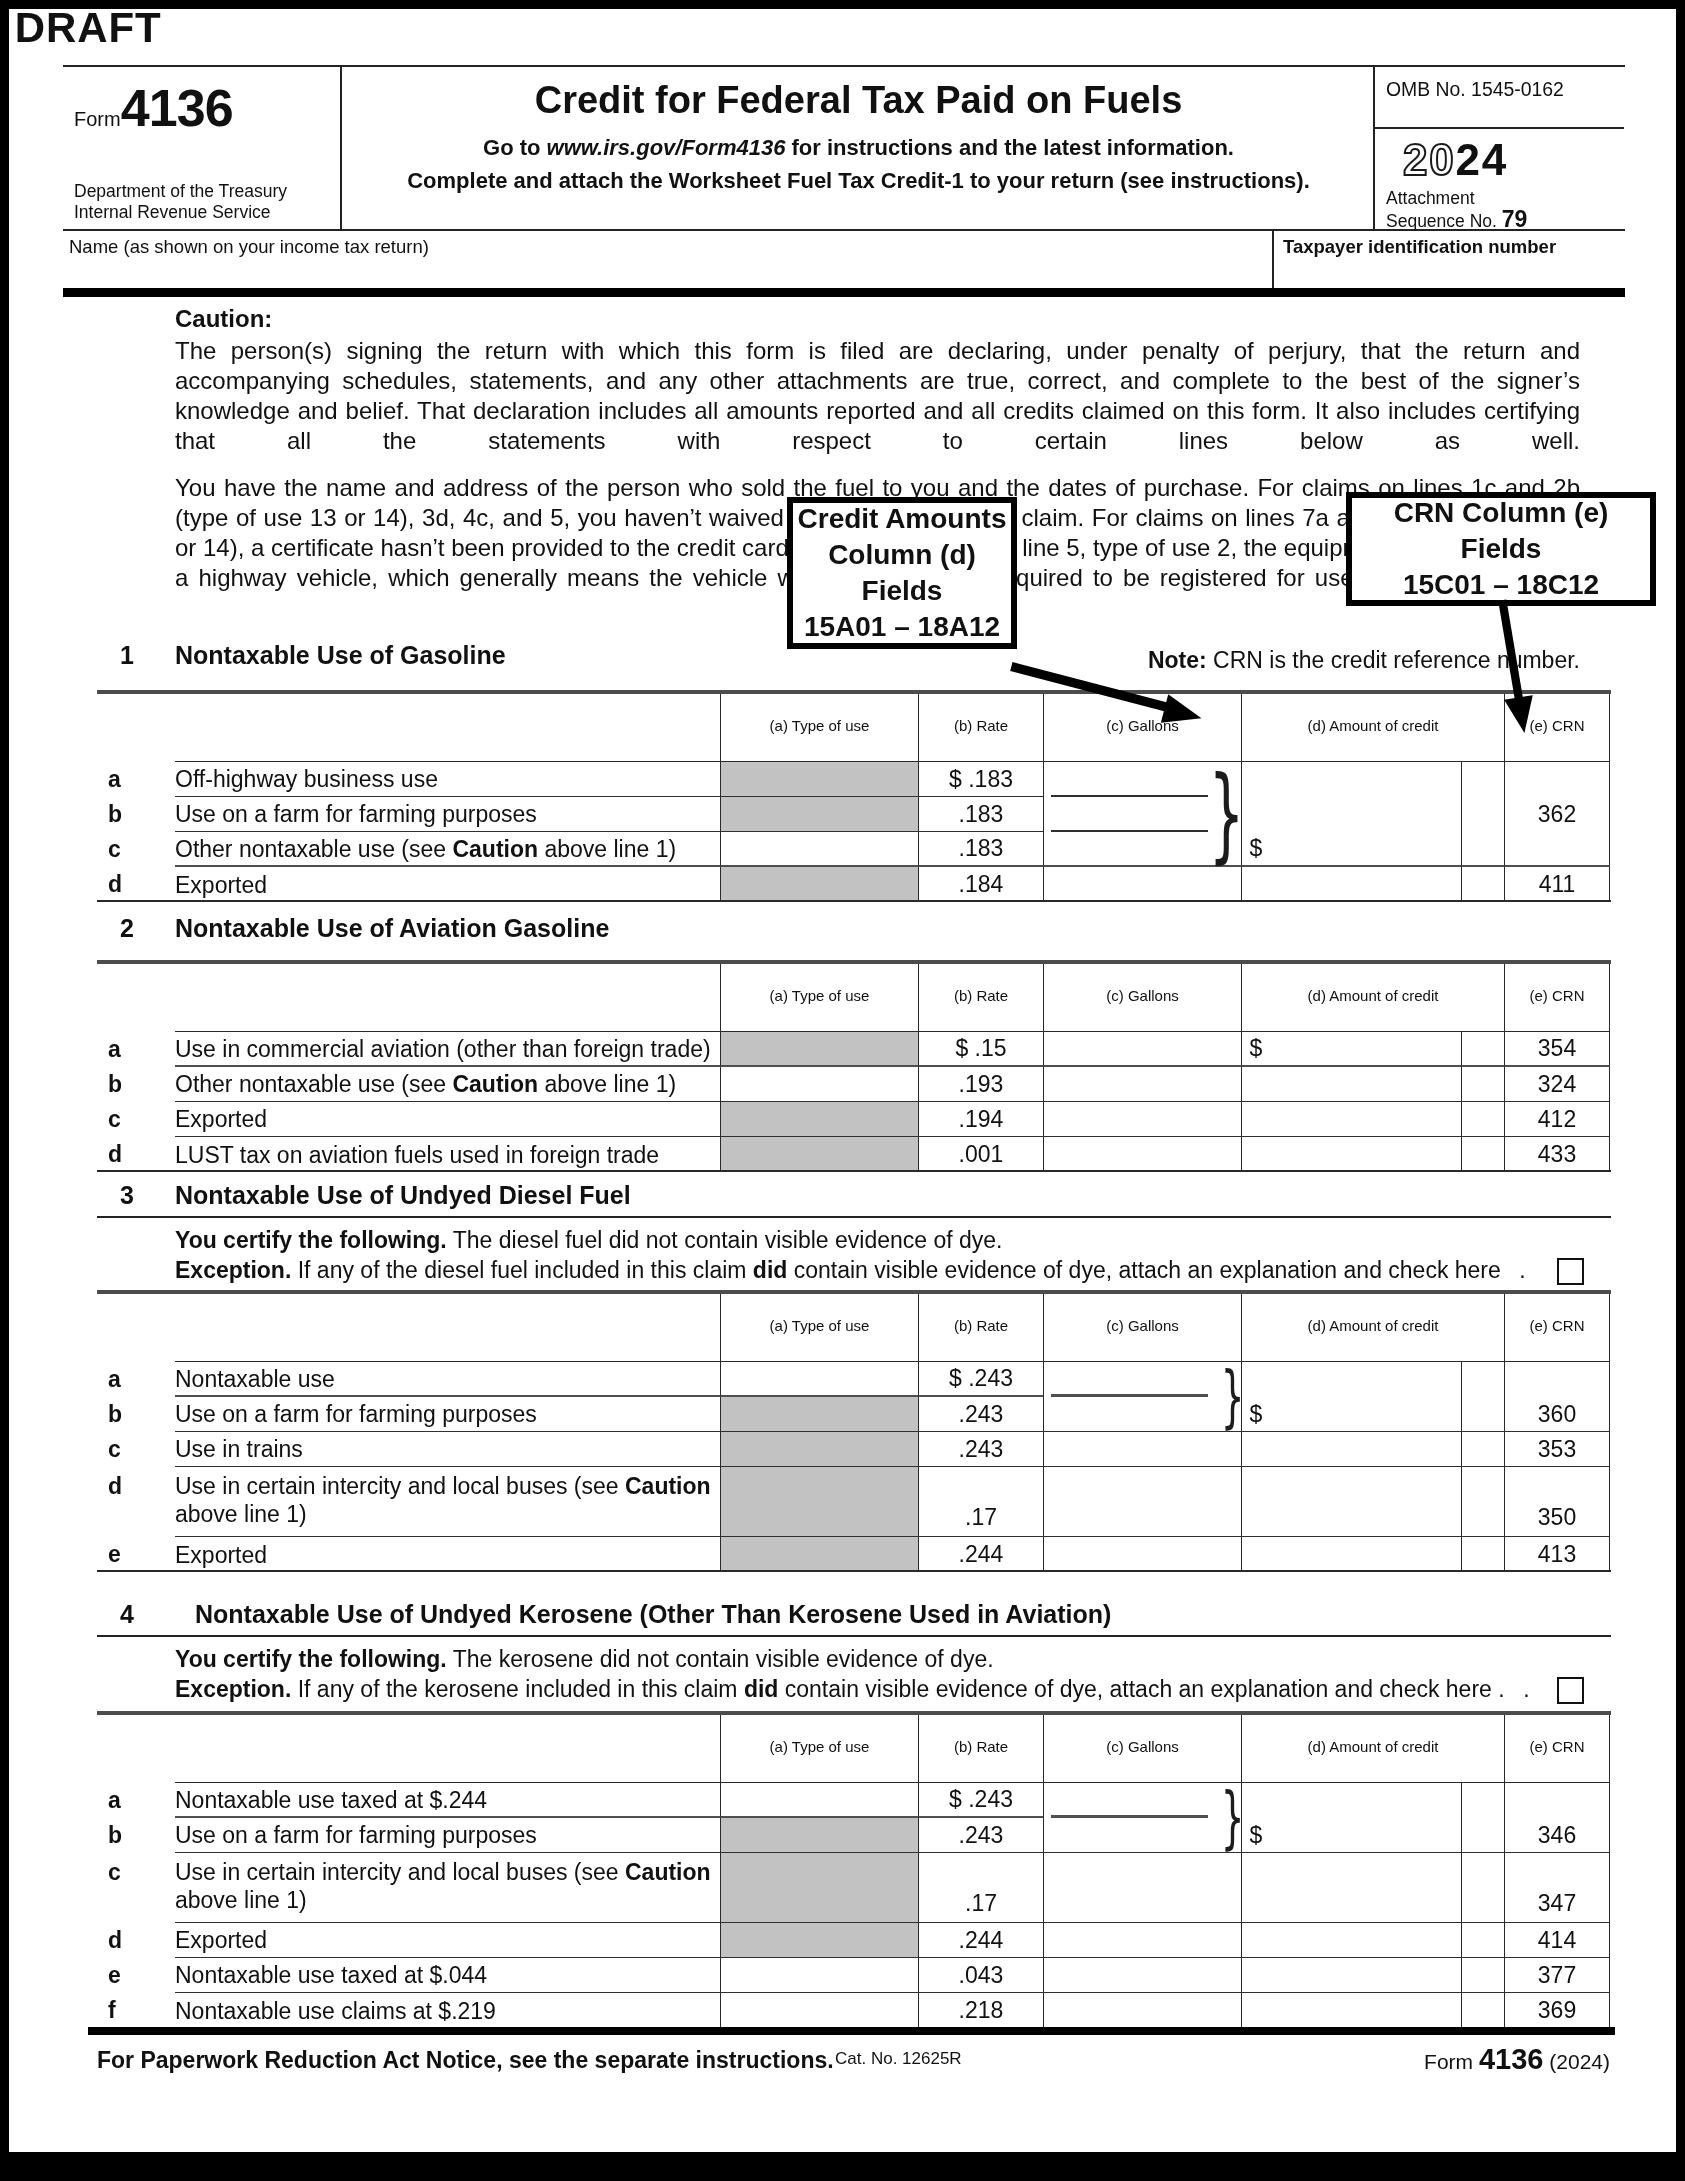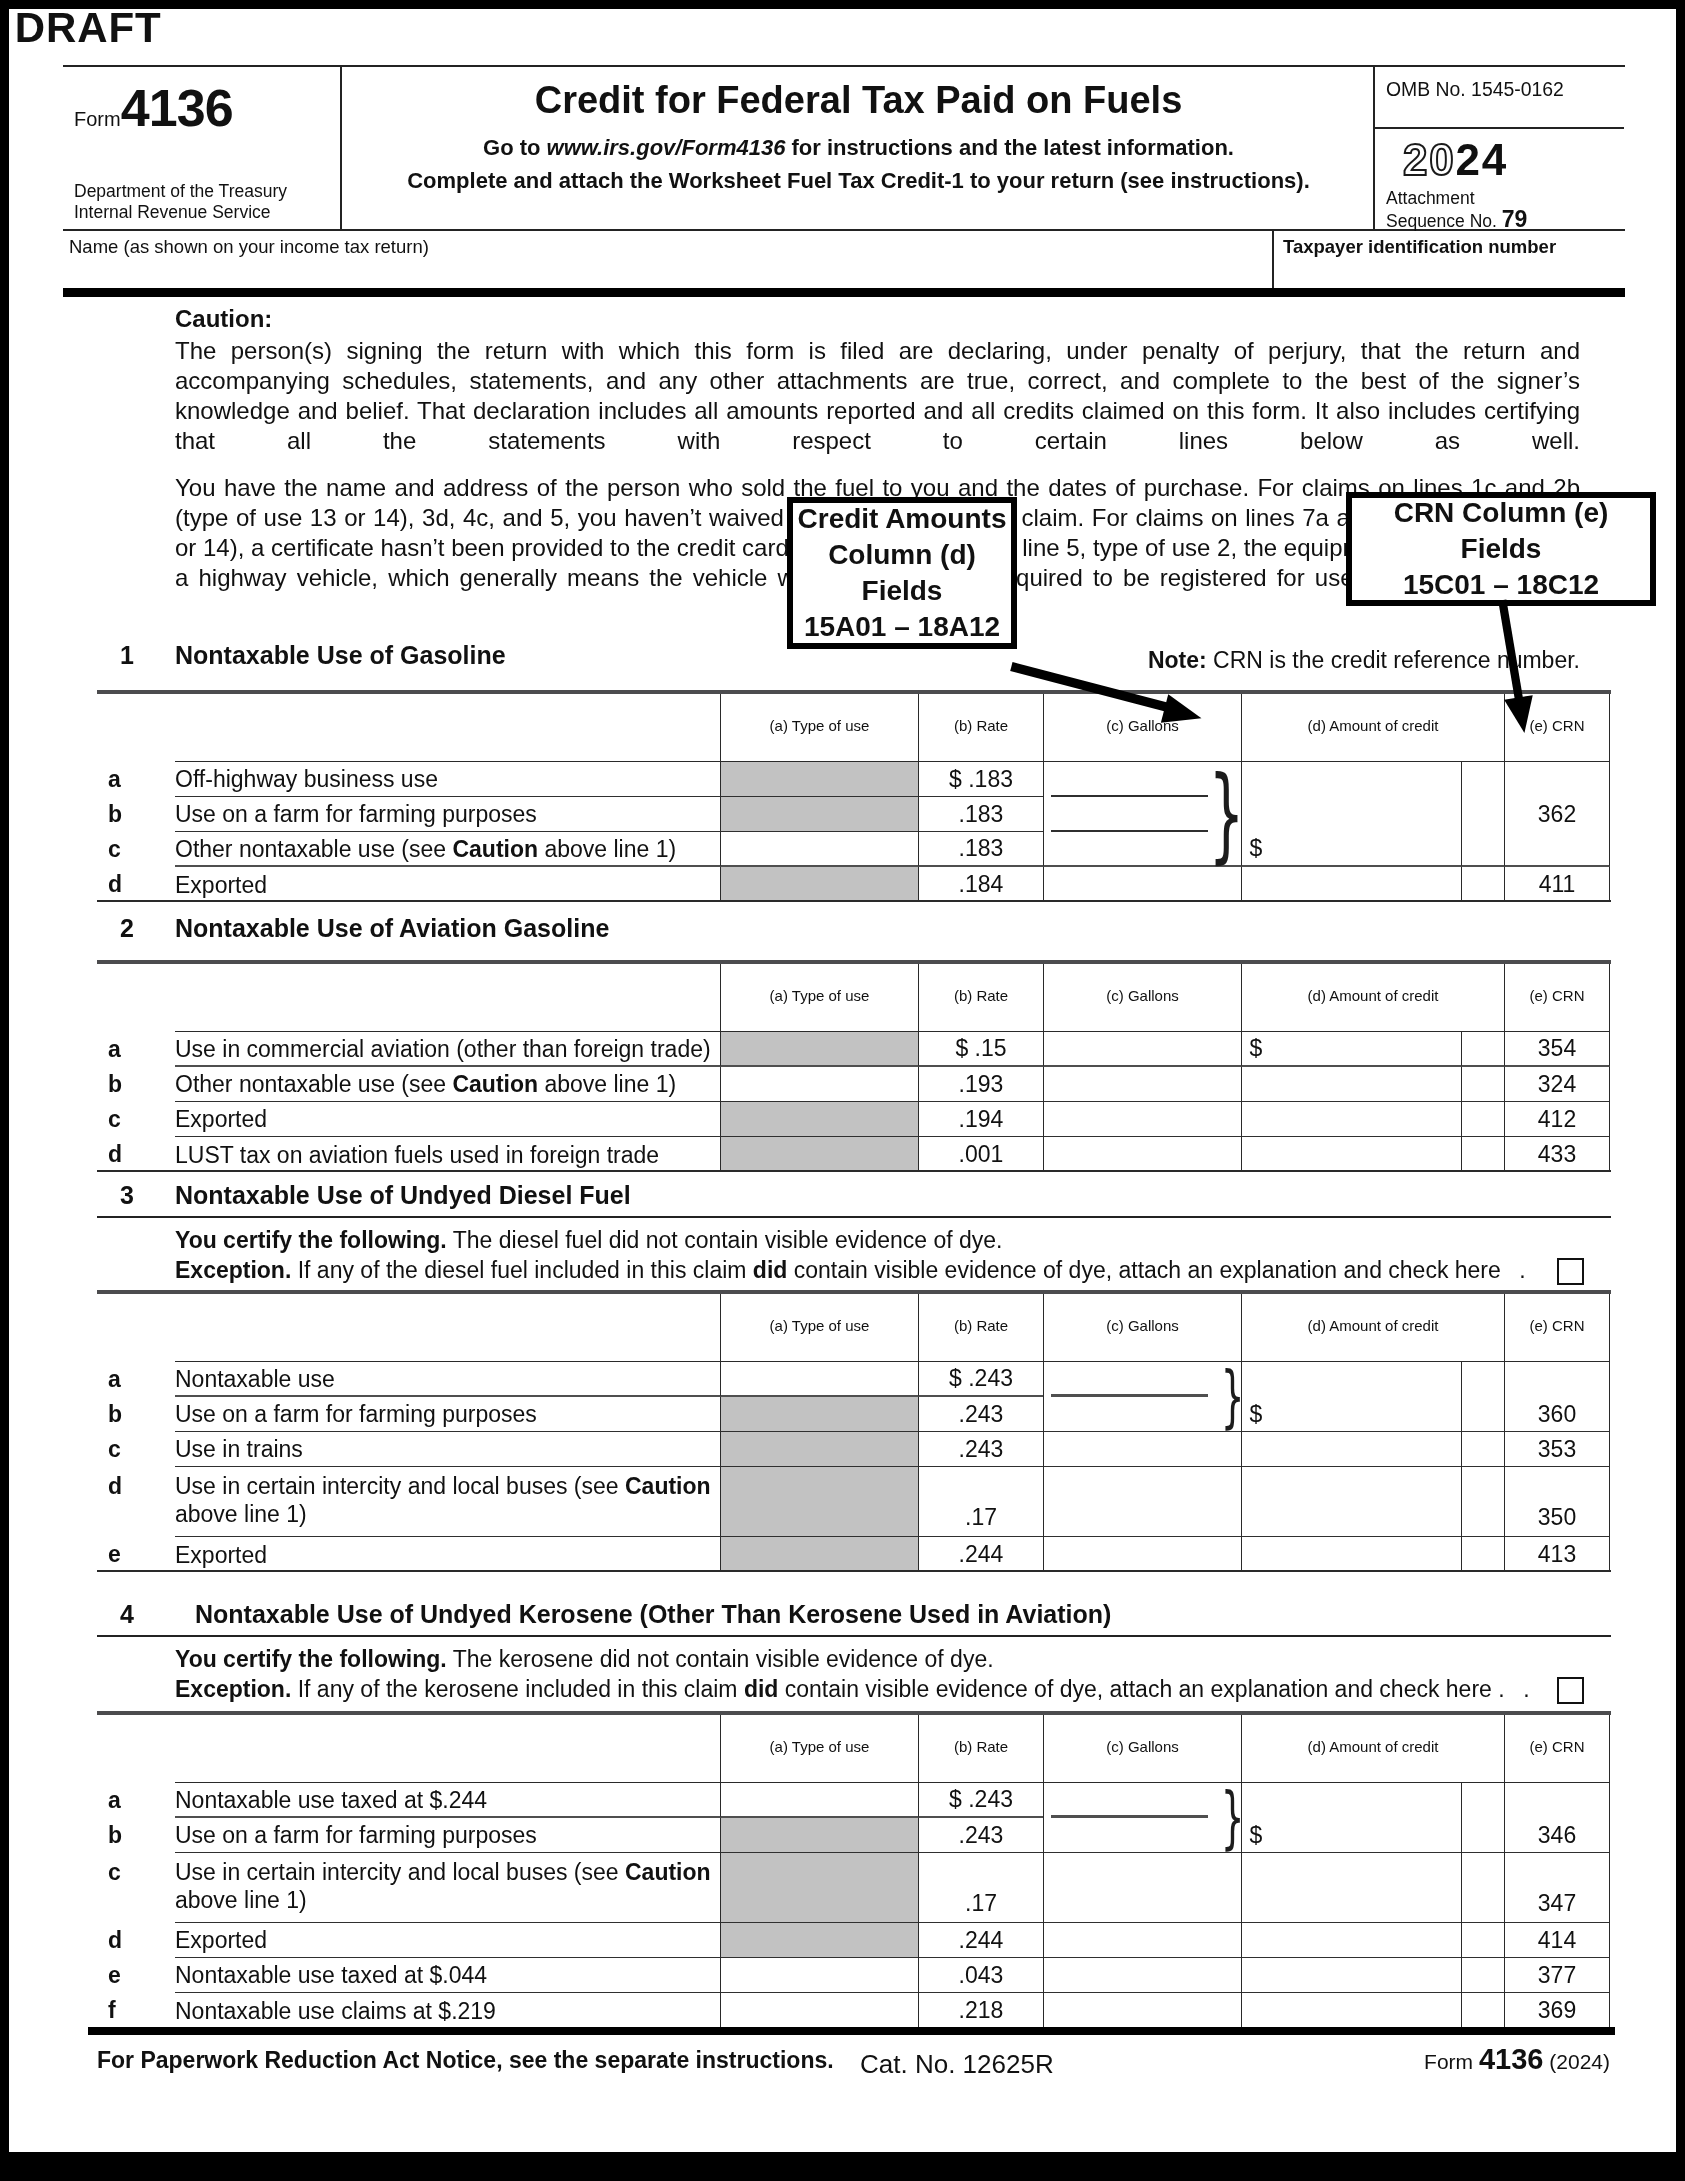--- a/index.html
+++ b/index.html
@@ -63,21 +63,21 @@
   .gul.k{height:2.8px;background:#4f4f4f;}
   .dm{font-size:23px;display:flex;align-items:center;padding-left:7.4px;}
   .ec{font-size:23px;display:flex;align-items:center;justify-content:center;}
   .brace{position:absolute;left:1043px;width:103px;text-align:right;padding-right:3.7px;
          font-family:"DejaVu Sans",sans-serif;transform:scaleX(.55);transform-origin:100% 50%;color:#1c1c1c;}
   .tbot{position:absolute;left:0;bottom:0;width:100%;height:1.8px;background:#2a2a2a;}
   .certify{font-size:23px;line-height:29px;}
   .cbx{position:absolute;right:26px;top:1.8px;width:23px;height:23px;border:2.8px solid #111;background:#fff;}
   .dots{word-spacing:31px;padding-left:18.5px;}
   .foot-l{font-size:23px;font-weight:bold;}
-  .foot-c{font-size:26px;margin-left:25px;}
+  .foot-c{font-size:17px;}
   .foot-r{font-size:21px;}
   .foot-r b{font-size:29px;}
   svg.ov{position:absolute;left:0;top:0;pointer-events:none;}
 </style>
 </head>
 <body>
 
 <div class="page">
 
   <div class="abs b-top"></div>

